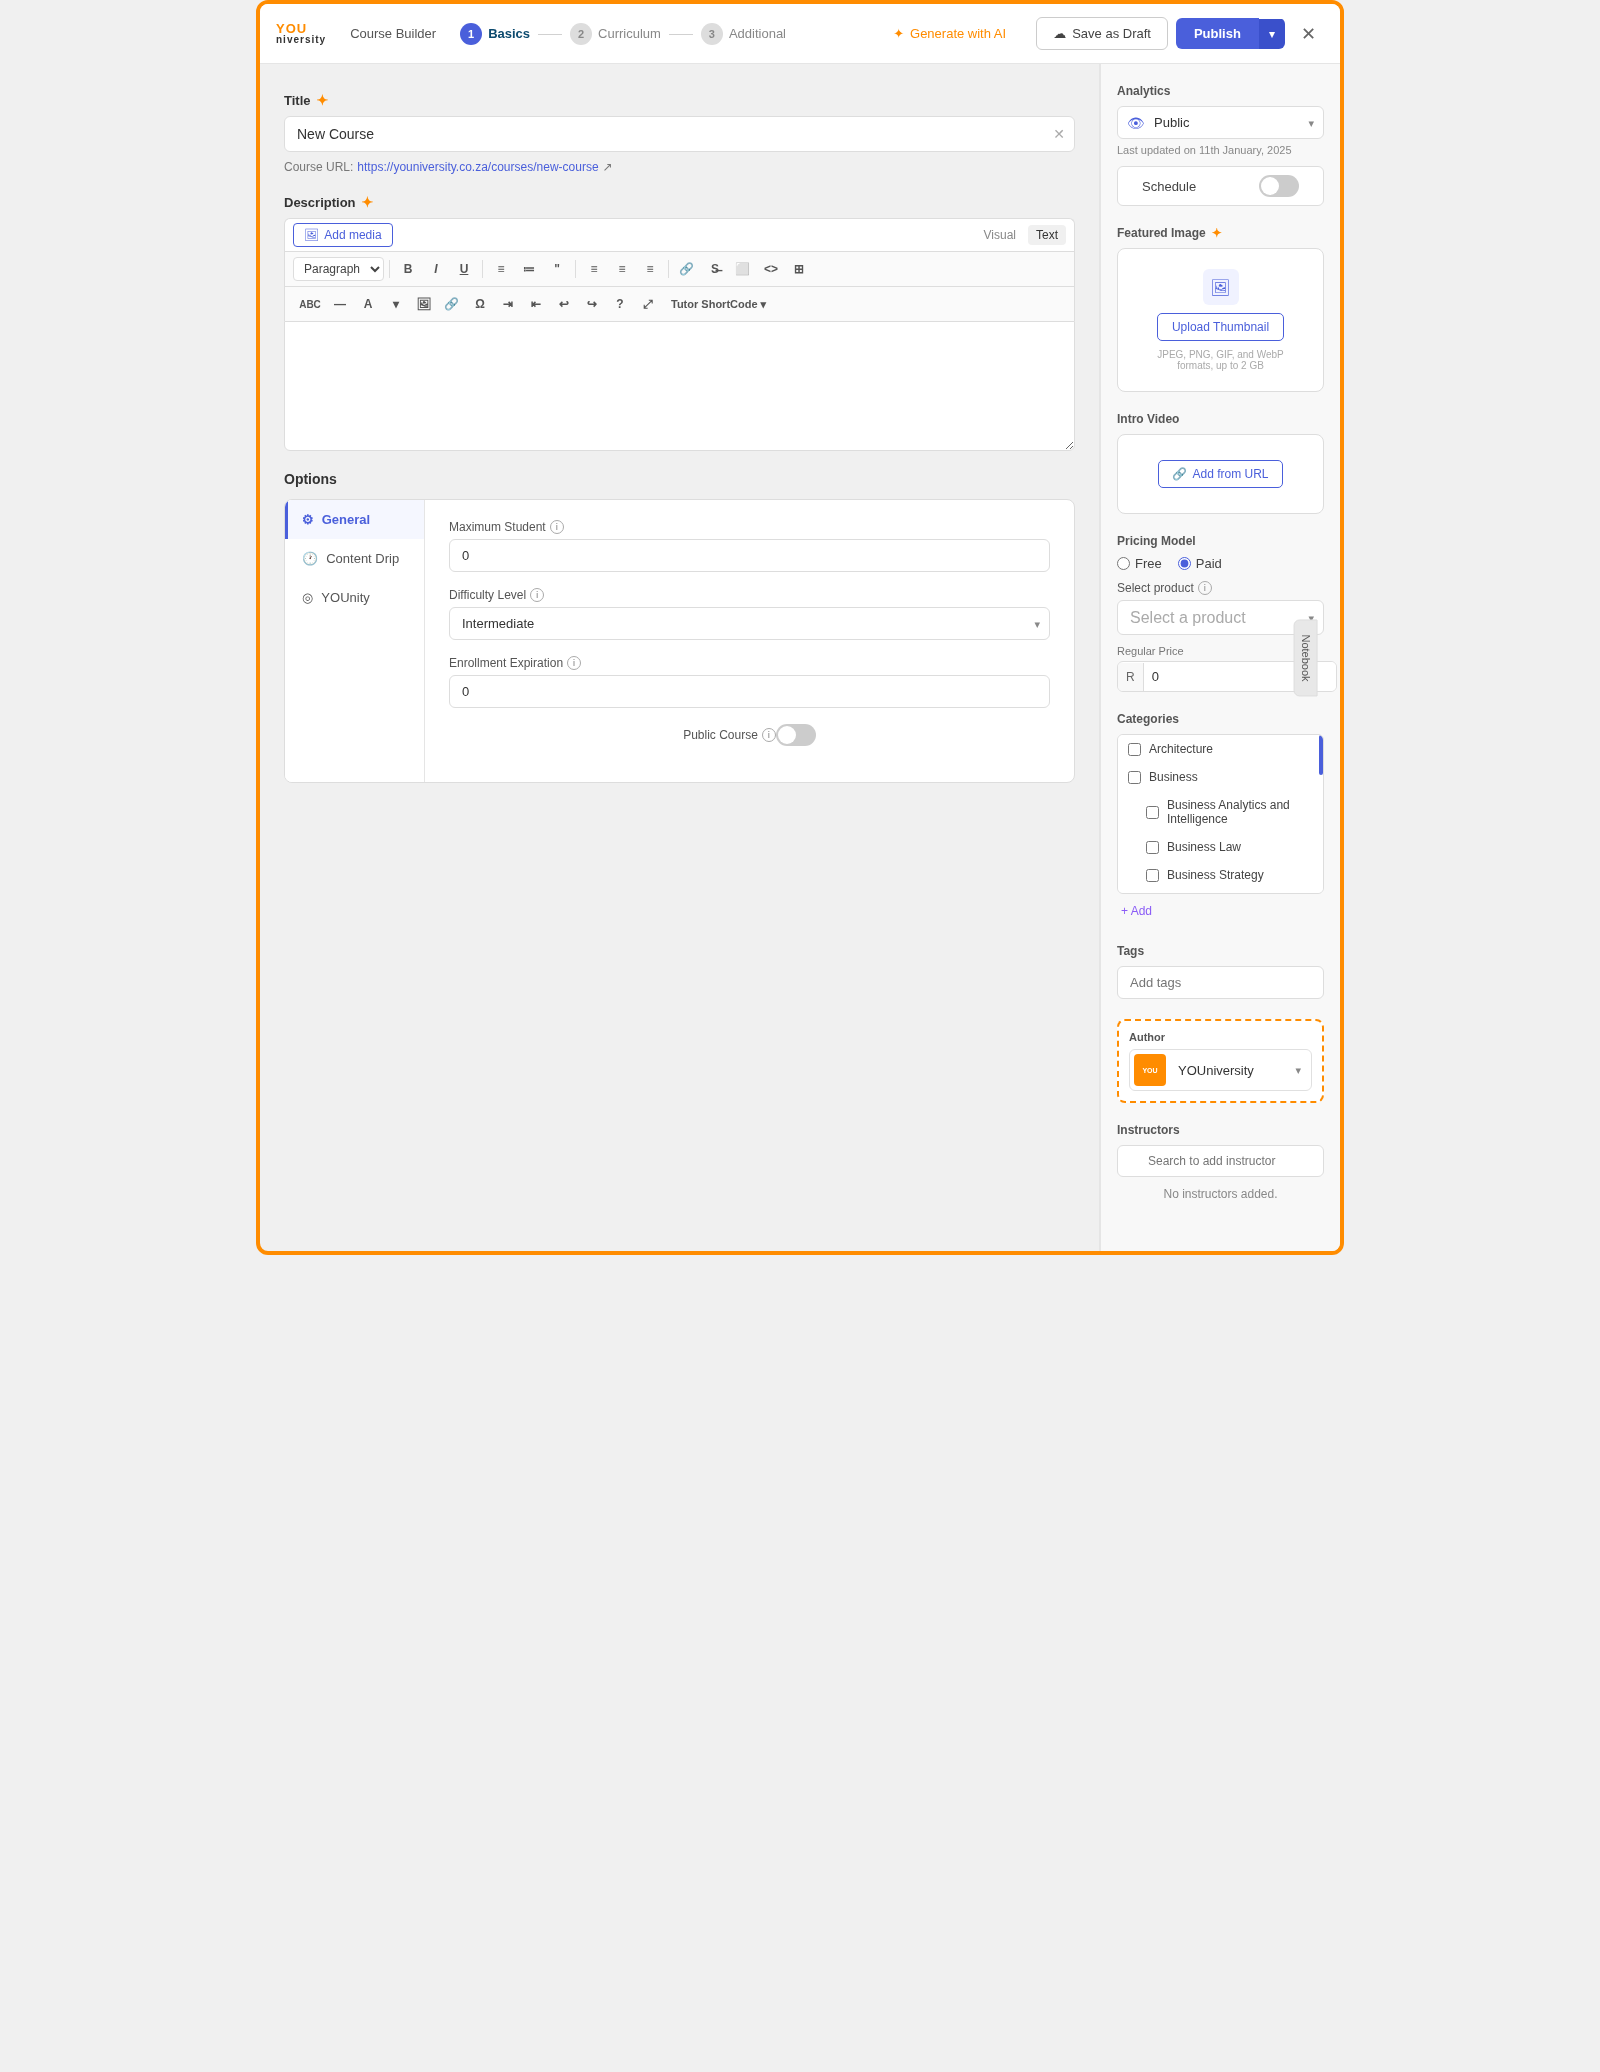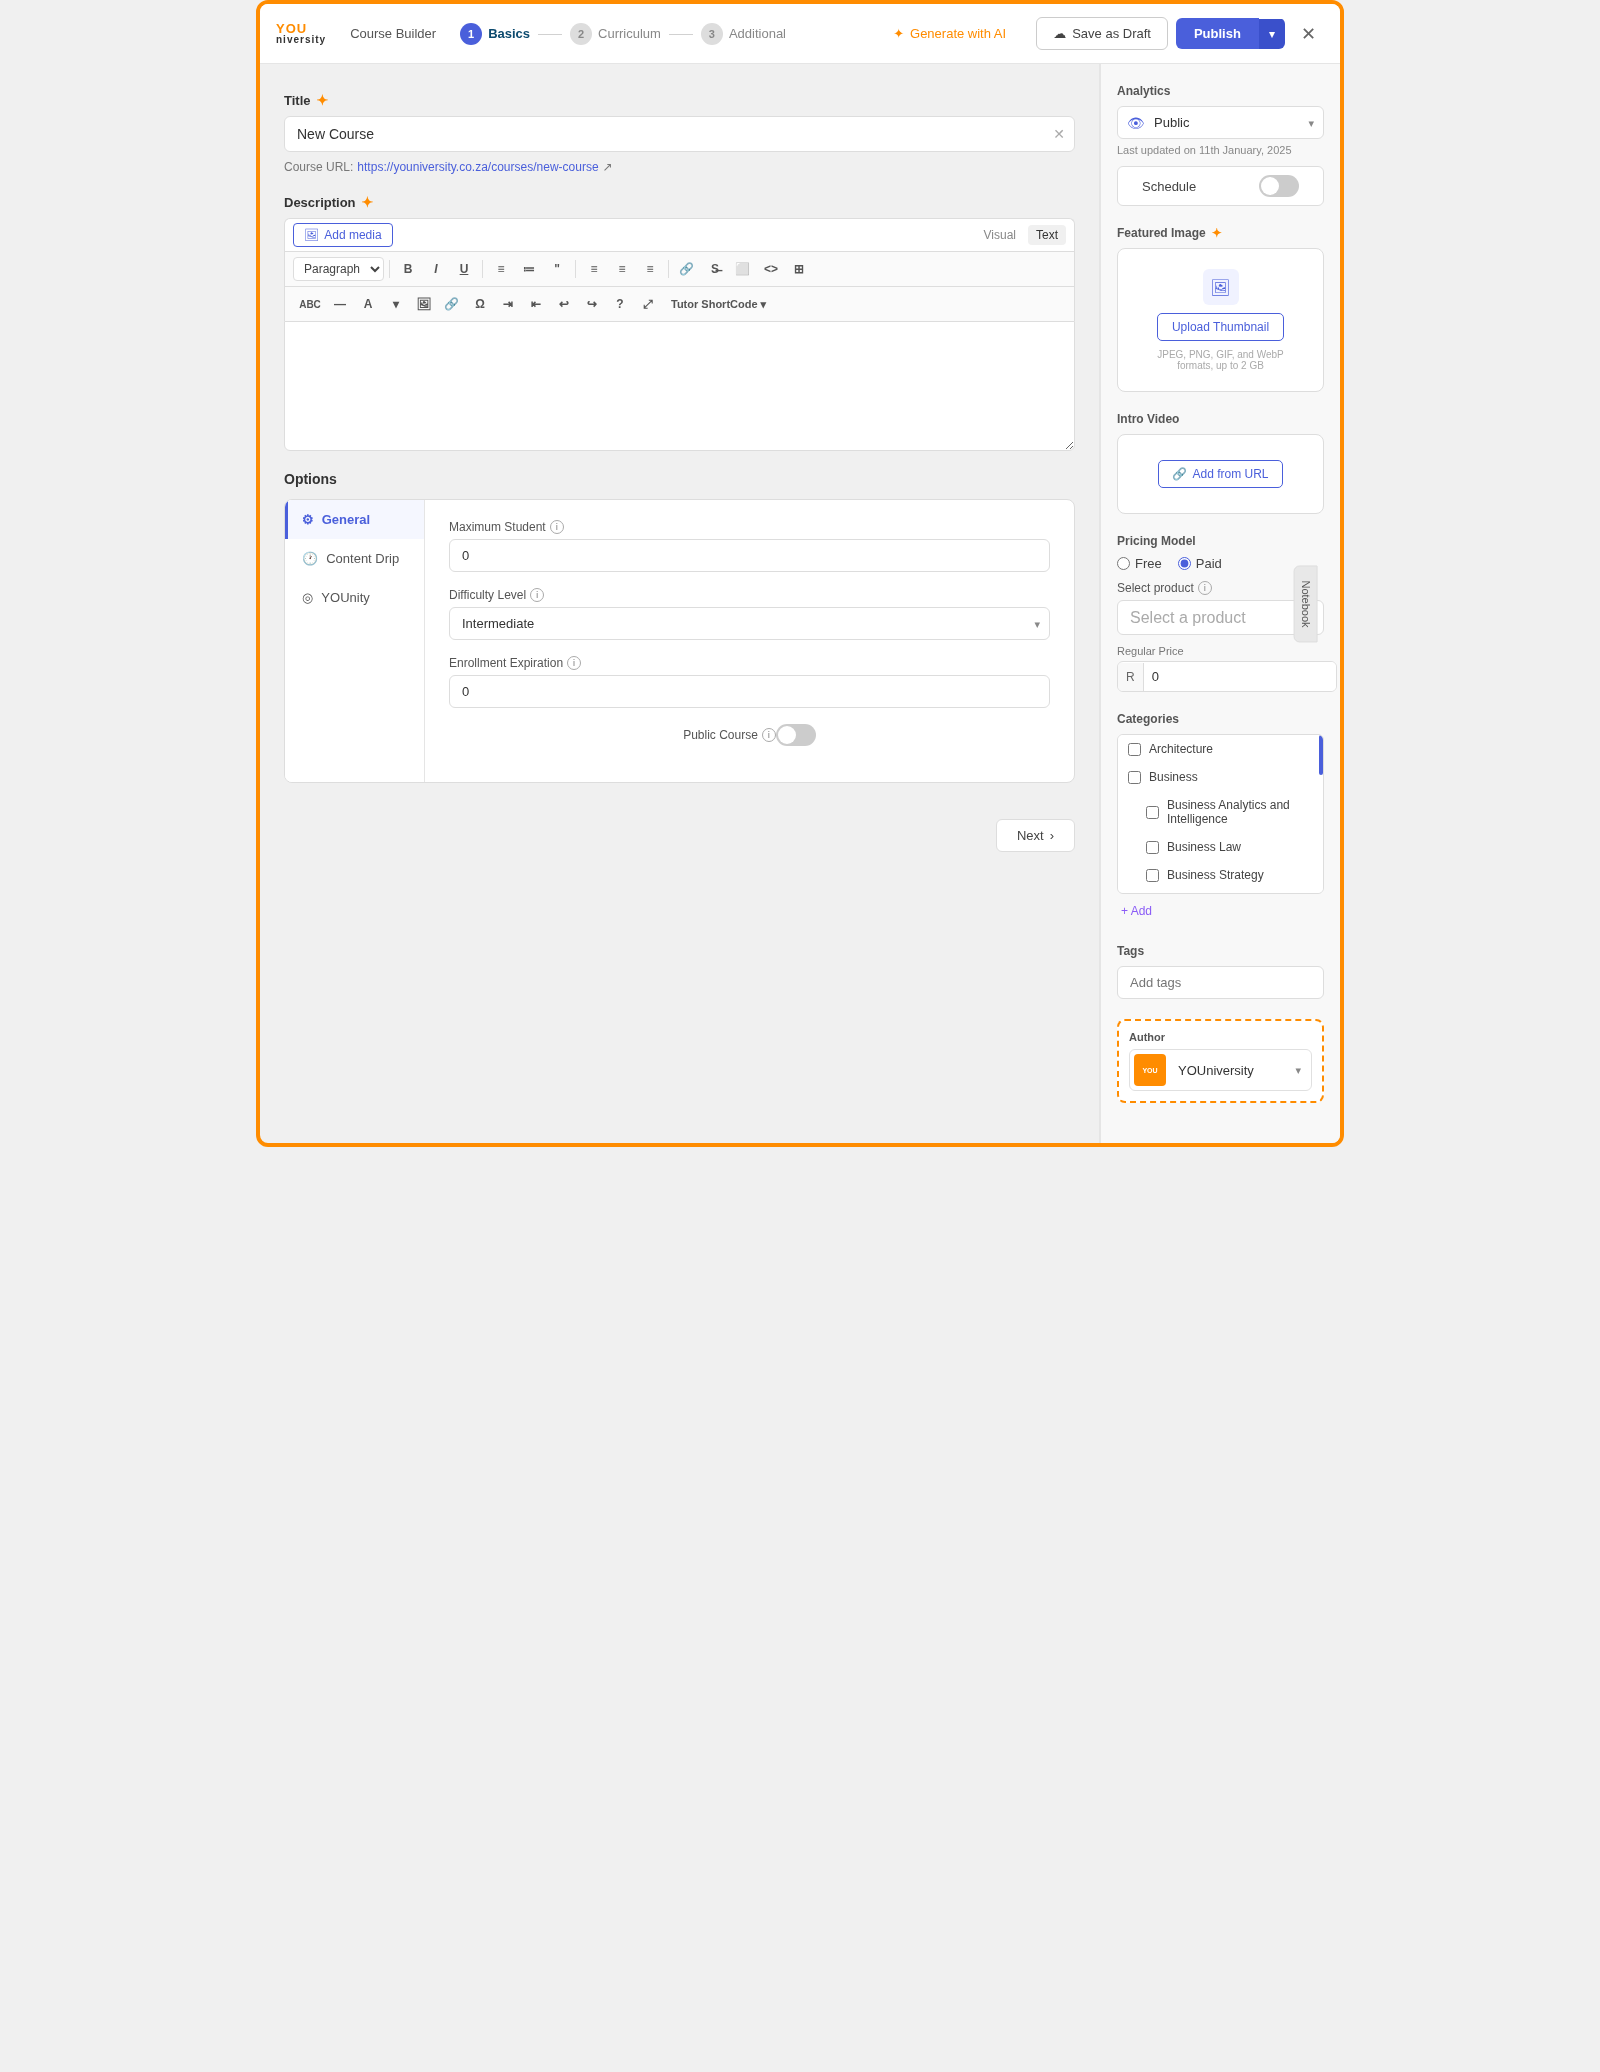--- a/index.html
+++ b/index.html
@@ -984,26 +984,20 @@
                 <div class="form-label" style="margin-bottom:0;">
                   <span>Public Course</span>
                   <span class="info-icon">i</span>
                 </div>
                 <button class="toggle"></button>
               </div>
             </div>
           </div>
         </div>
 
-        <div style="display:flex;justify-content:flex-end;margin-top:16px;">
-          <button class="next-btn">
-            <span>Next</span>
-            <span>›</span>
-          </button>
-        </div>
       </div>
     </div>
 
     <div class="right-panel" style="position:relative;">
 
       <div class="rp-section">
         <div class="rp-label">Analytics</div>
         <div class="visibility-select-wrap">
           <span class="vis-icon">👁</span>
           <select class="visibility-select">
@@ -1124,19 +1118,27 @@
           <div class="author-select-wrap">
             <div class="author-logo">
               <span style="font-size:7px;">YOU</span>
             </div>
             <span class="author-name">YOUniversity</span>
             <span class="author-arrow">▾</span>
           </div>
         </div>
       </div>
 
+      <div class="rp-section">
+        <div class="rp-label">Instructors</div>
+        <div class="search-wrap">
+          <span class="search-icon-abs">🔍</span>
+          <input class="instructors-search" type="text" placeholder="Search to add instructor" style="">
+        </div>
+        <div class="no-instructors">No instructors added.</div>
+      </div>
 
       <div style="position:absolute;right:-4px;top:50%;transform:translateY(-50%) rotate(90deg);z-index:10;">
         <div style="background:#e8e8e8;padding:5px 14px;font-size:11px;color:#555;border-radius:0 0 6px 6px;cursor:pointer;white-space:nowrap;border:1px solid #ddd;">Notebook</div>
       </div>
     </div>
   </div>
 </div>
 
 </body></html>

